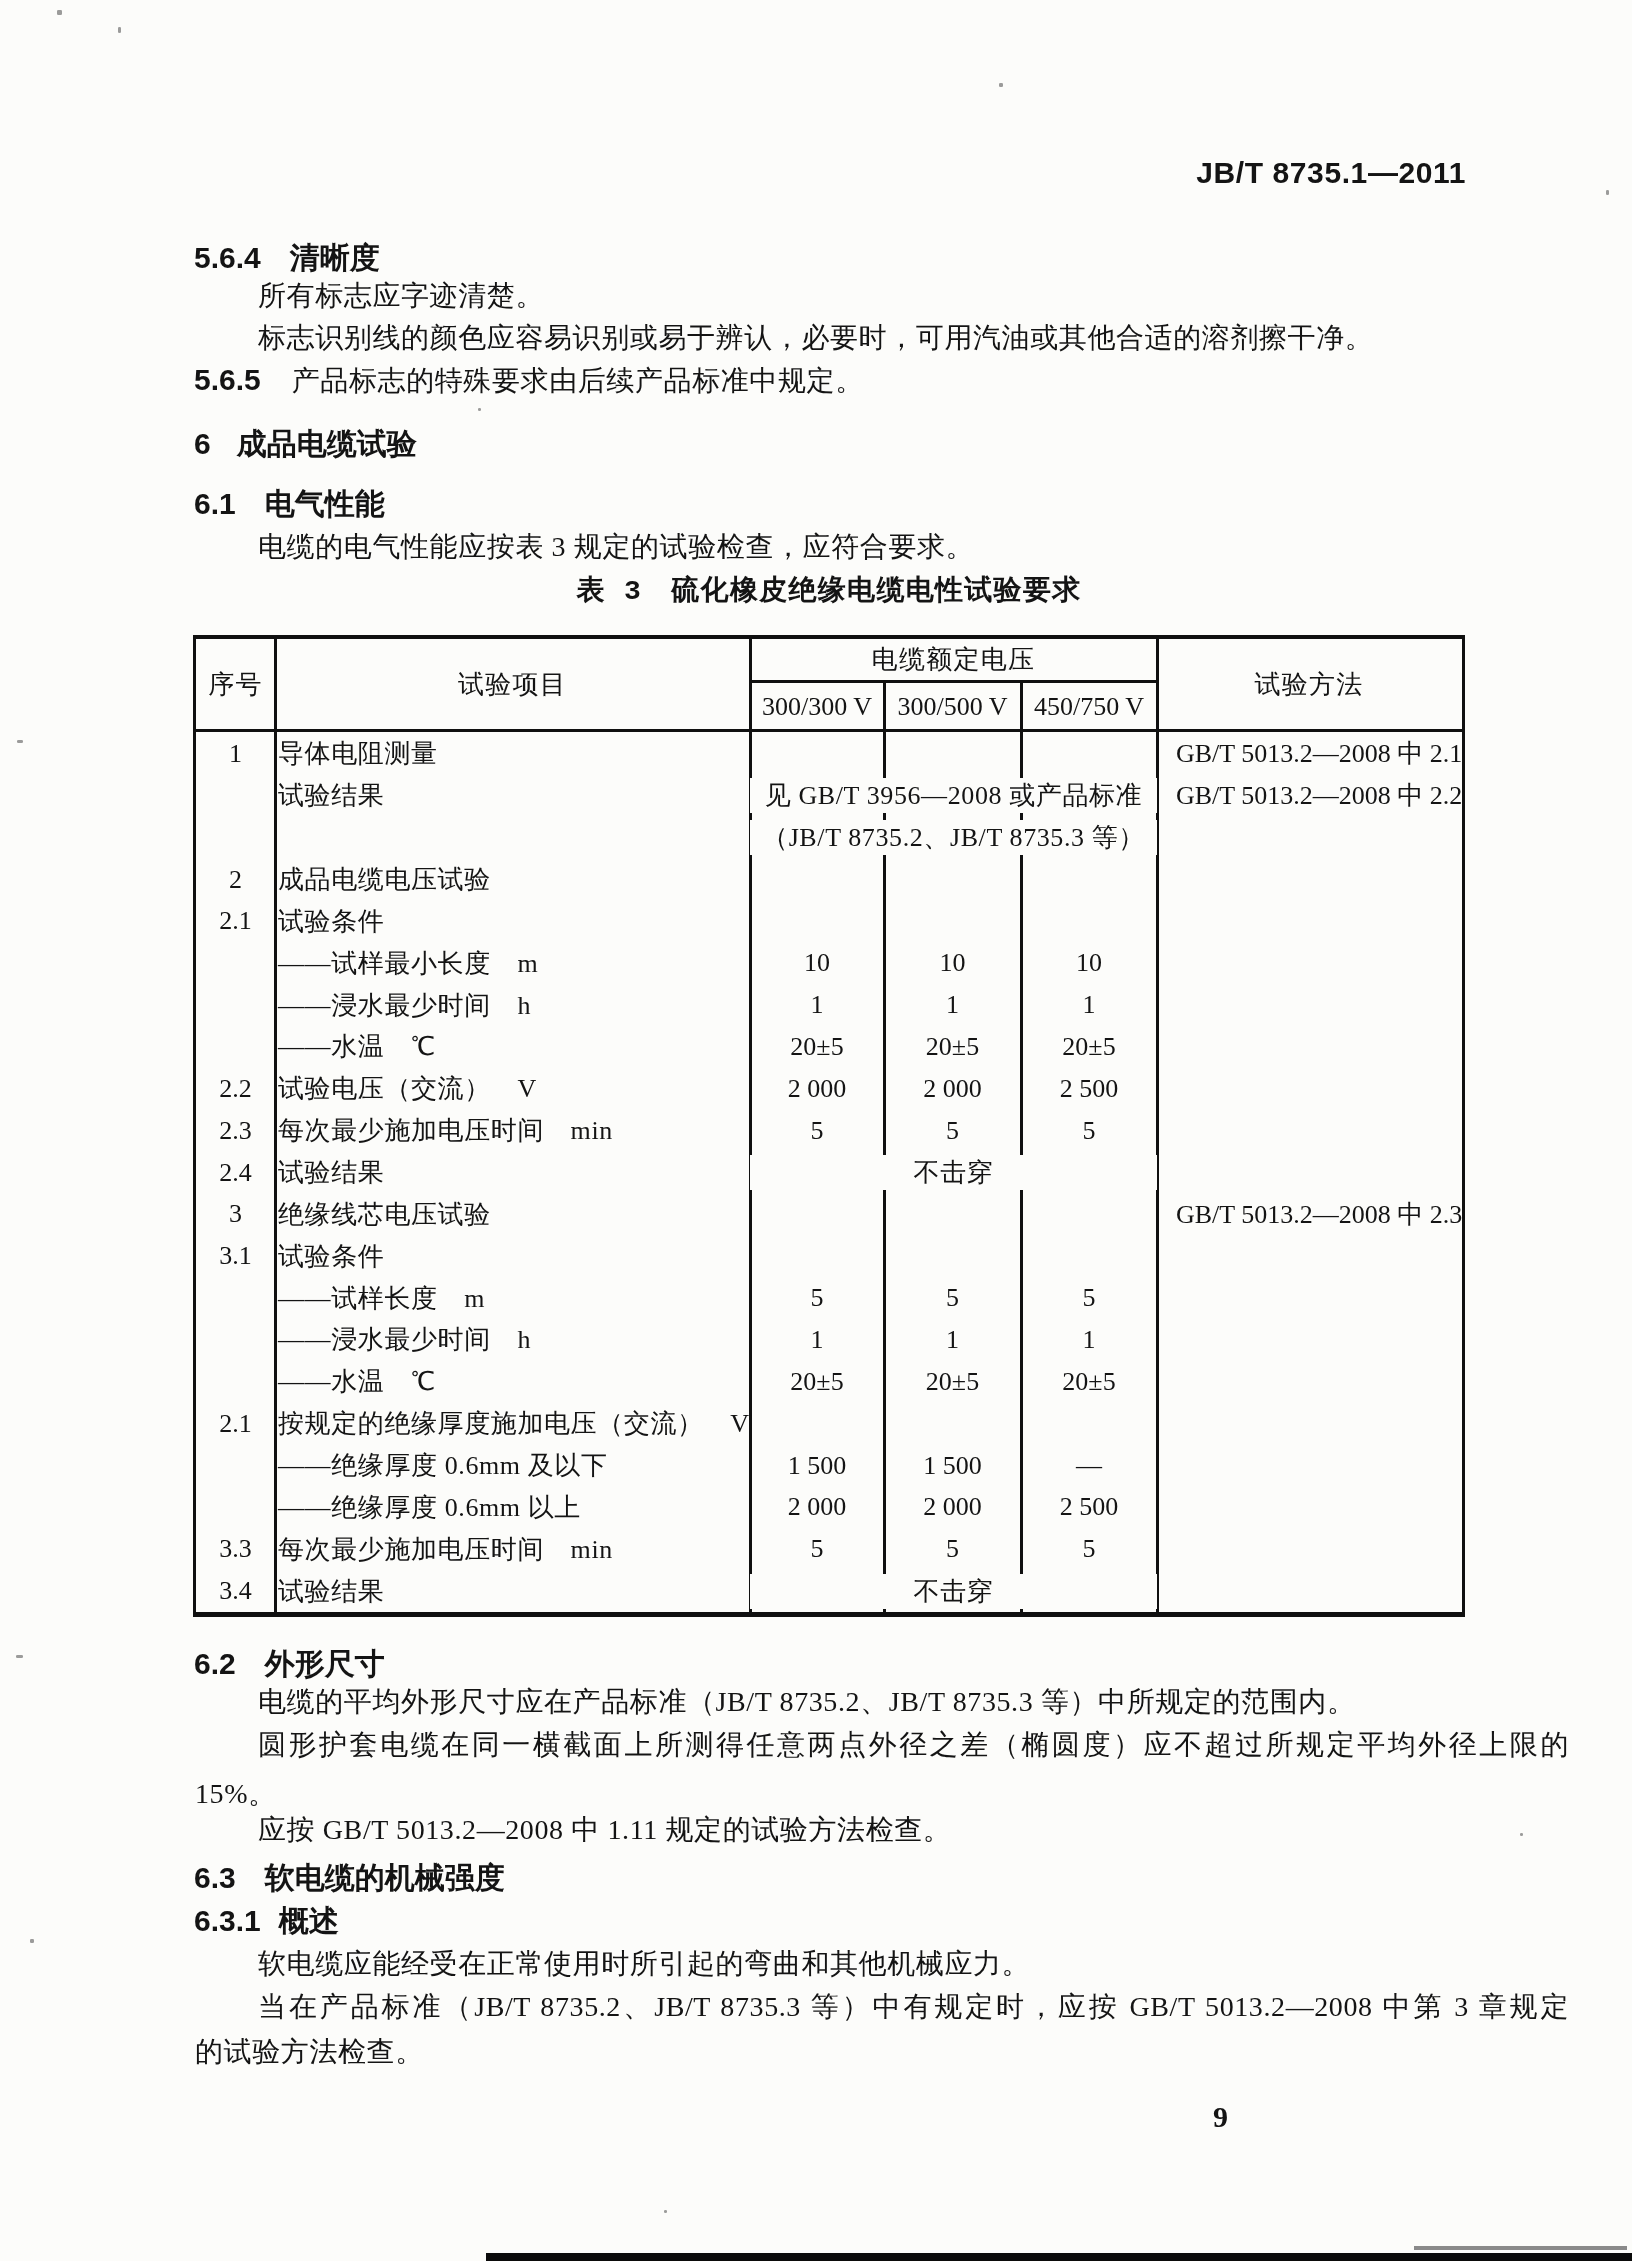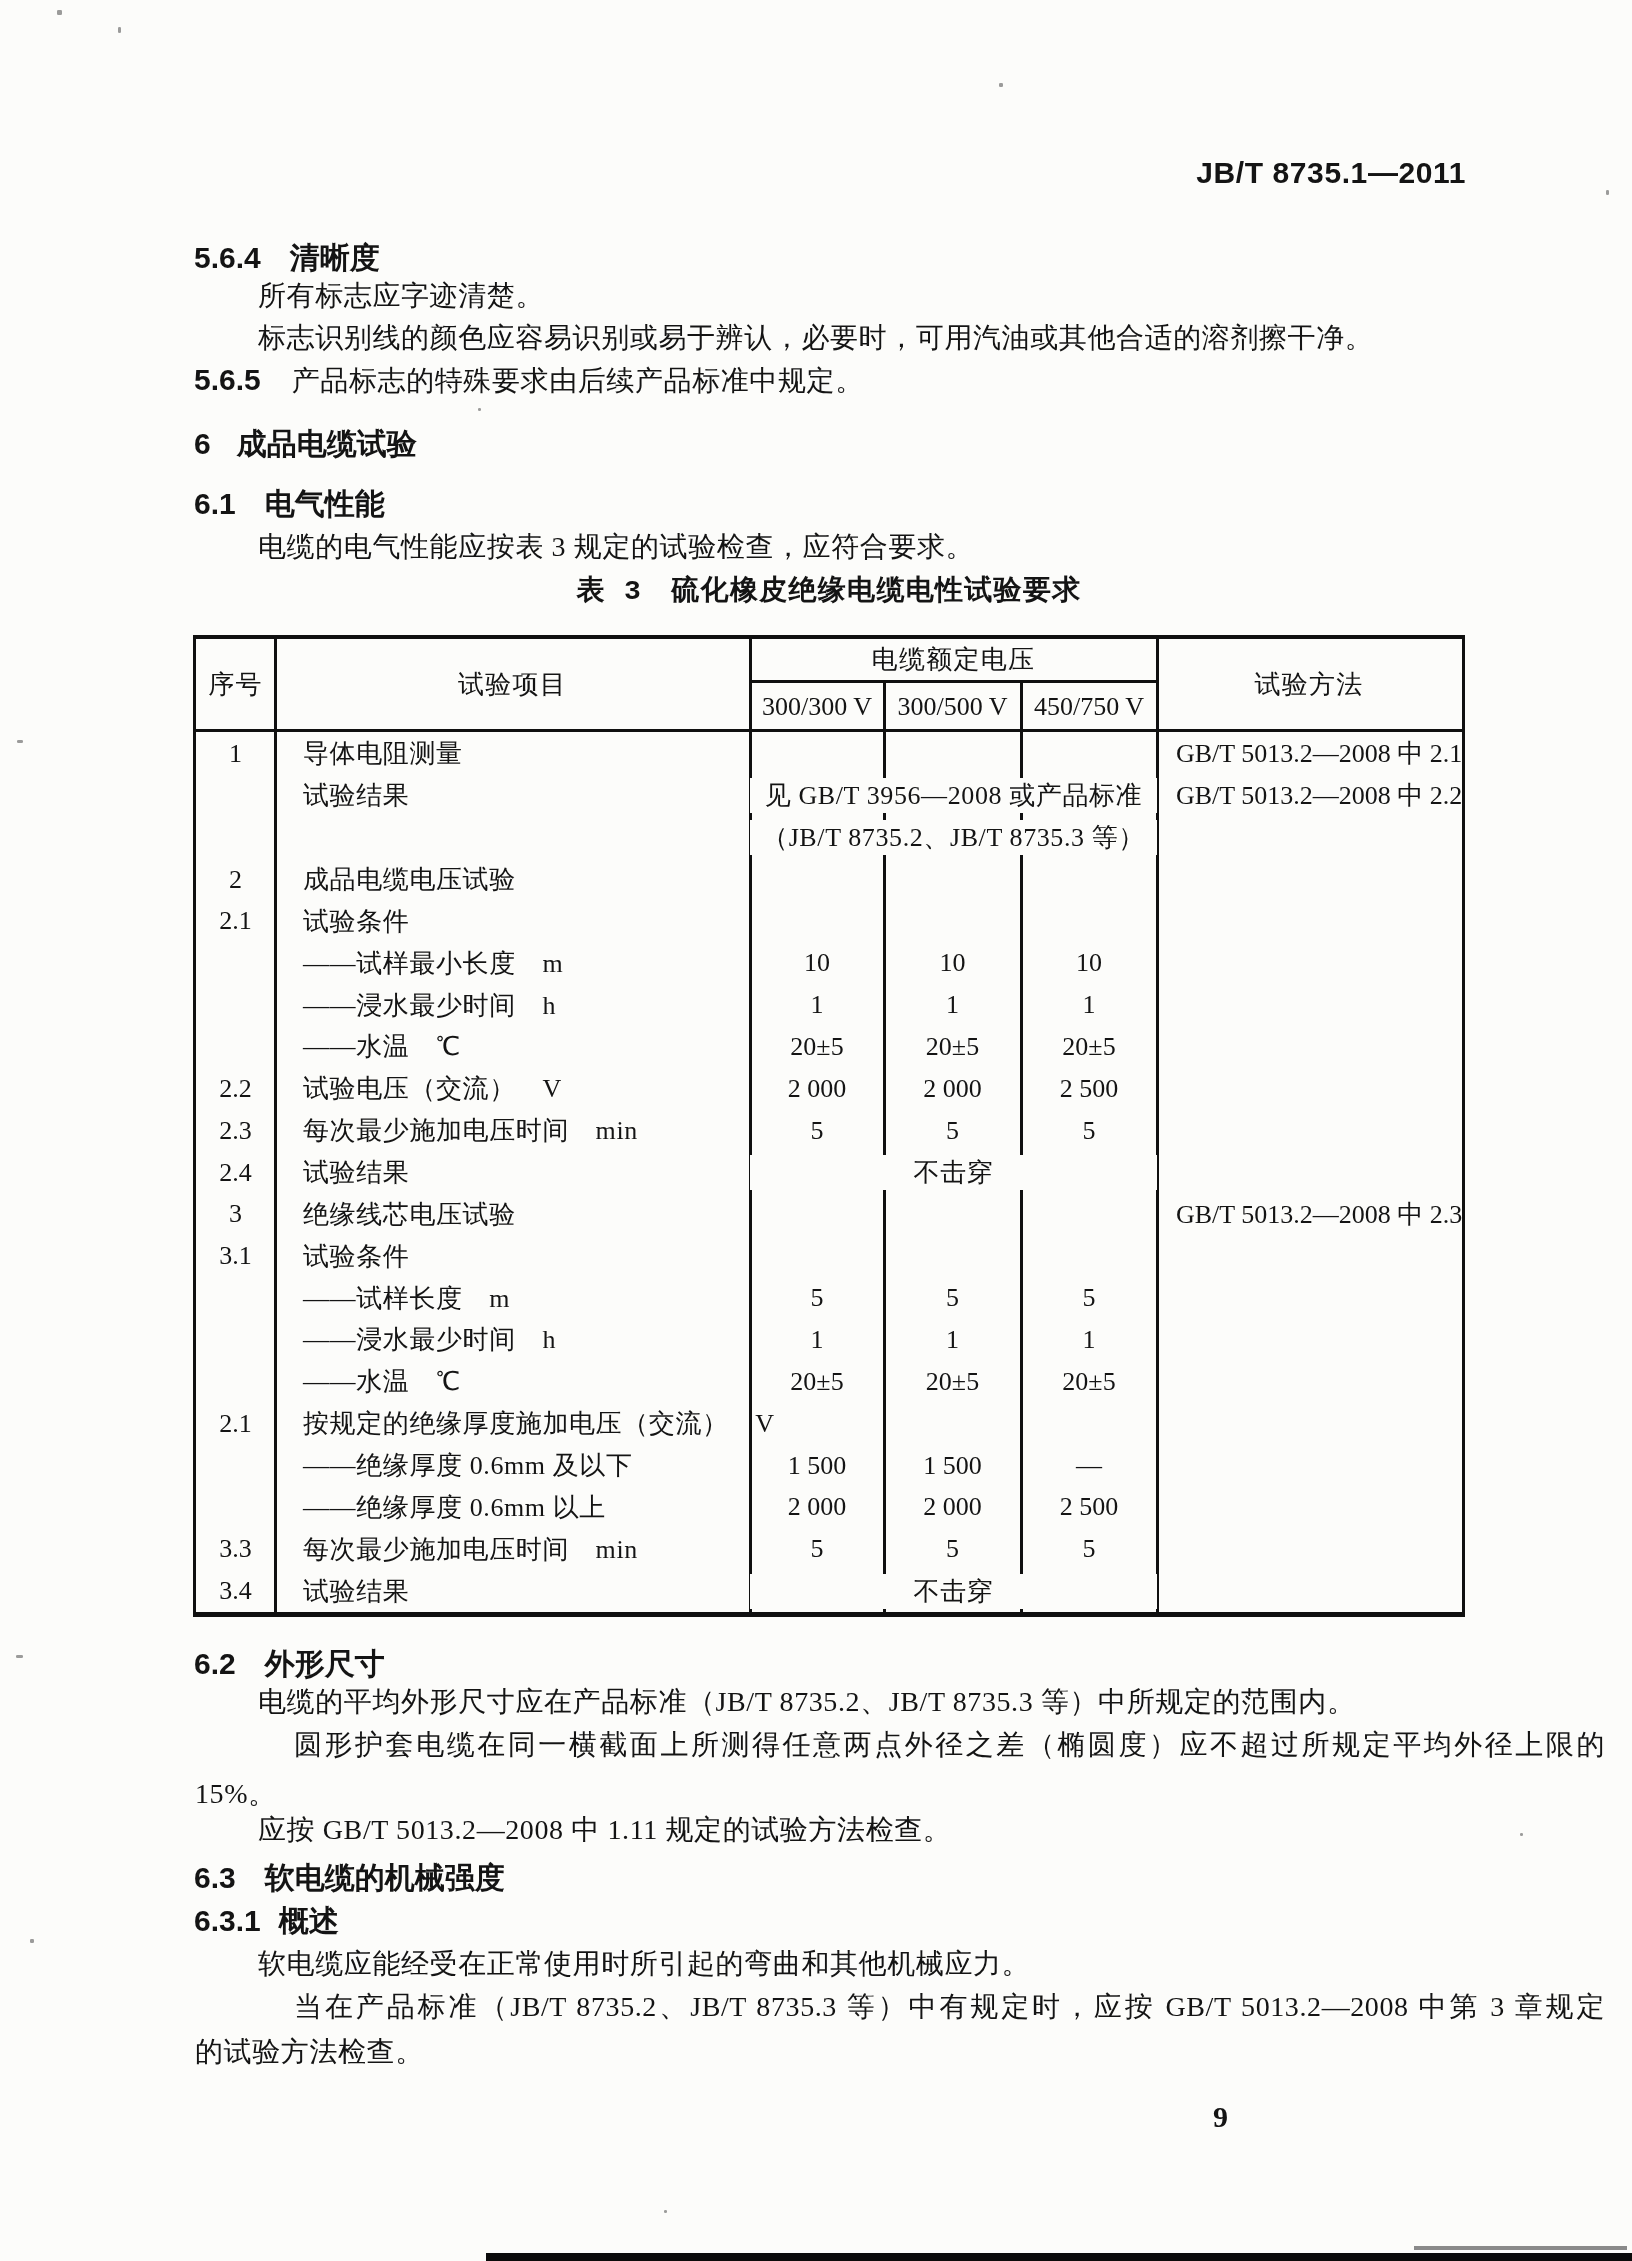--- a/index.html
+++ b/index.html
@@ -5,40 +5,40 @@
   html,body{margin:0;padding:0;background:#e8e8e6;}
   .page{position:relative;width:1633px;height:2261px;background:#fcfcfa;overflow:hidden;color:#141414;}
   
   .h{position:absolute;left:194px;font-family:"Liberation Sans",sans-serif;font-weight:700;
      font-size:30px;line-height:1.15;white-space:nowrap;}
   .ht{margin-left:29px;}
   .mix{font-family:"Liberation Serif",serif;font-weight:400;font-size:28px;letter-spacing:0.6px;margin-left:31px;}
   
   .p{position:absolute;font-family:"Liberation Serif",serif;font-size:28px;line-height:1.2;
      letter-spacing:0.6px;white-space:nowrap;}
-  .jline{white-space:normal;width:1311px;text-align:justify;text-align-last:justify;letter-spacing:0.6px;margin-left:36px;}
+  .jline{white-space:normal;width:1311px;text-align:justify;text-align-last:justify;letter-spacing:0.6px;}
   .hdr{position:absolute;top:156px;right:167px;font-family:"Liberation Sans",sans-serif;
        font-weight:700;font-size:30px;letter-spacing:0.6px;}
   .ttl{position:absolute;left:193px;top:571px;width:1272px;text-align:center;
        font-family:Liberation Mono, monospace;font-weight:700;font-size:28px;letter-spacing:1.3px;}
   
   .tb{position:absolute;left:193px;top:635px;width:1272px;height:982px;box-sizing:border-box;
       border:2.6px solid #101010;border-top-width:4.5px;border-bottom-width:5.8px;
       border-left-width:3.2px;border-right-width:3.9px;
       font-family:"Liberation Serif",serif;font-size:26px;}
   .vl{position:absolute;width:2.6px;background:#101010;top:0;bottom:0;}
   .vl.short{top:41px;}
   .vgline{position:absolute;left:554px;width:409px;top:41px;height:2.6px;background:#101010;}
   .hd{position:absolute;left:0;right:0;top:0;height:90px;border-bottom:3.2px solid #101010;}
   .hc{position:absolute;display:flex;align-items:center;justify-content:center;
       text-align:center;letter-spacing:1.3px;}
   .tbody{position:absolute;left:0;right:0;top:94px;bottom:0;display:flex;flex-direction:column;}
   .tr{flex:1;display:grid;grid-template-columns:79px 475px 134px 137px 136px 1fr;align-items:center;}
   .cn{text-align:center;}
-  .ci{padding-left:28px;letter-spacing:0.6px;white-space:nowrap;}
+  .ci{padding-left:3px;letter-spacing:0.6px;white-space:nowrap;}
   .cv{text-align:center;}
   .cs{grid-column:3/6;text-align:center;position:relative;background:#fcfcfa;letter-spacing:0.6px;}
   .cm{padding-left:19px;white-space:nowrap;}
   .pnum{position:absolute;left:1213px;top:2100px;font-family:"Liberation Serif",serif;
         font-weight:700;font-size:30px;}
   
   .speck{position:absolute;background:#4a4a4a;opacity:.55;border-radius:1.3px;}
   .bbar{position:absolute;background:#0b0b0b;}
   .gbar{position:absolute;background:#8a8a8a;}
 </style>

